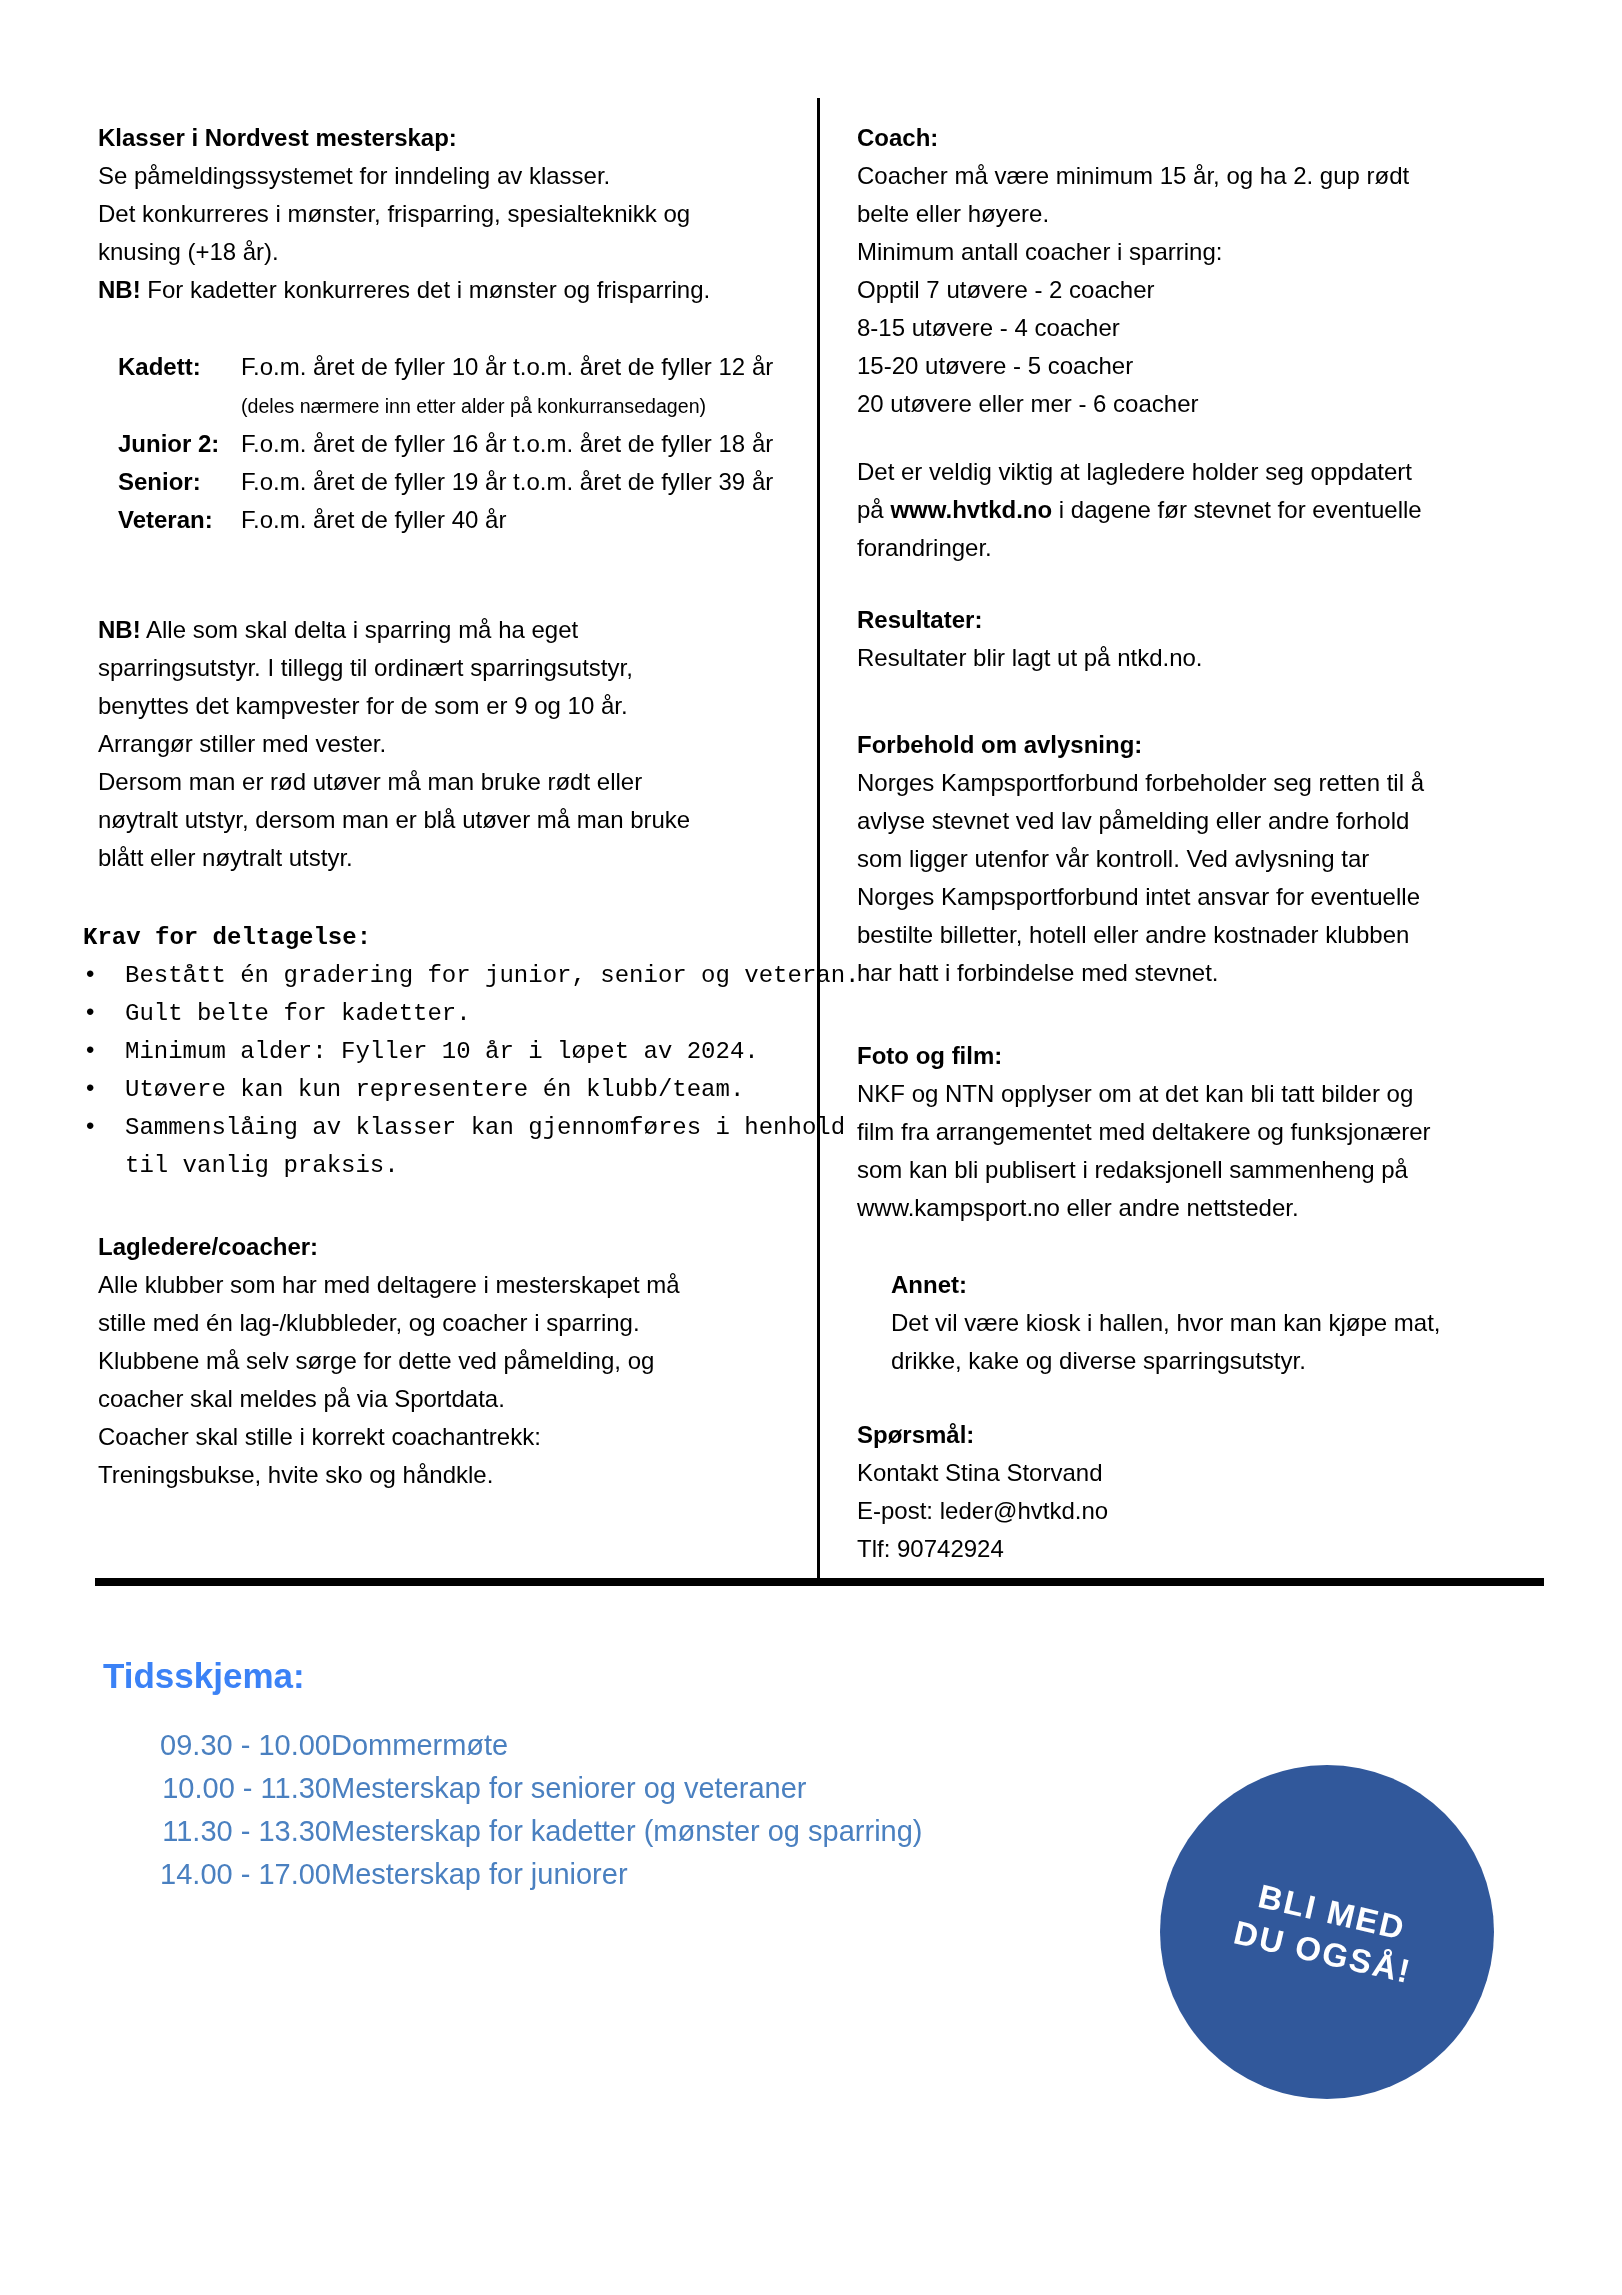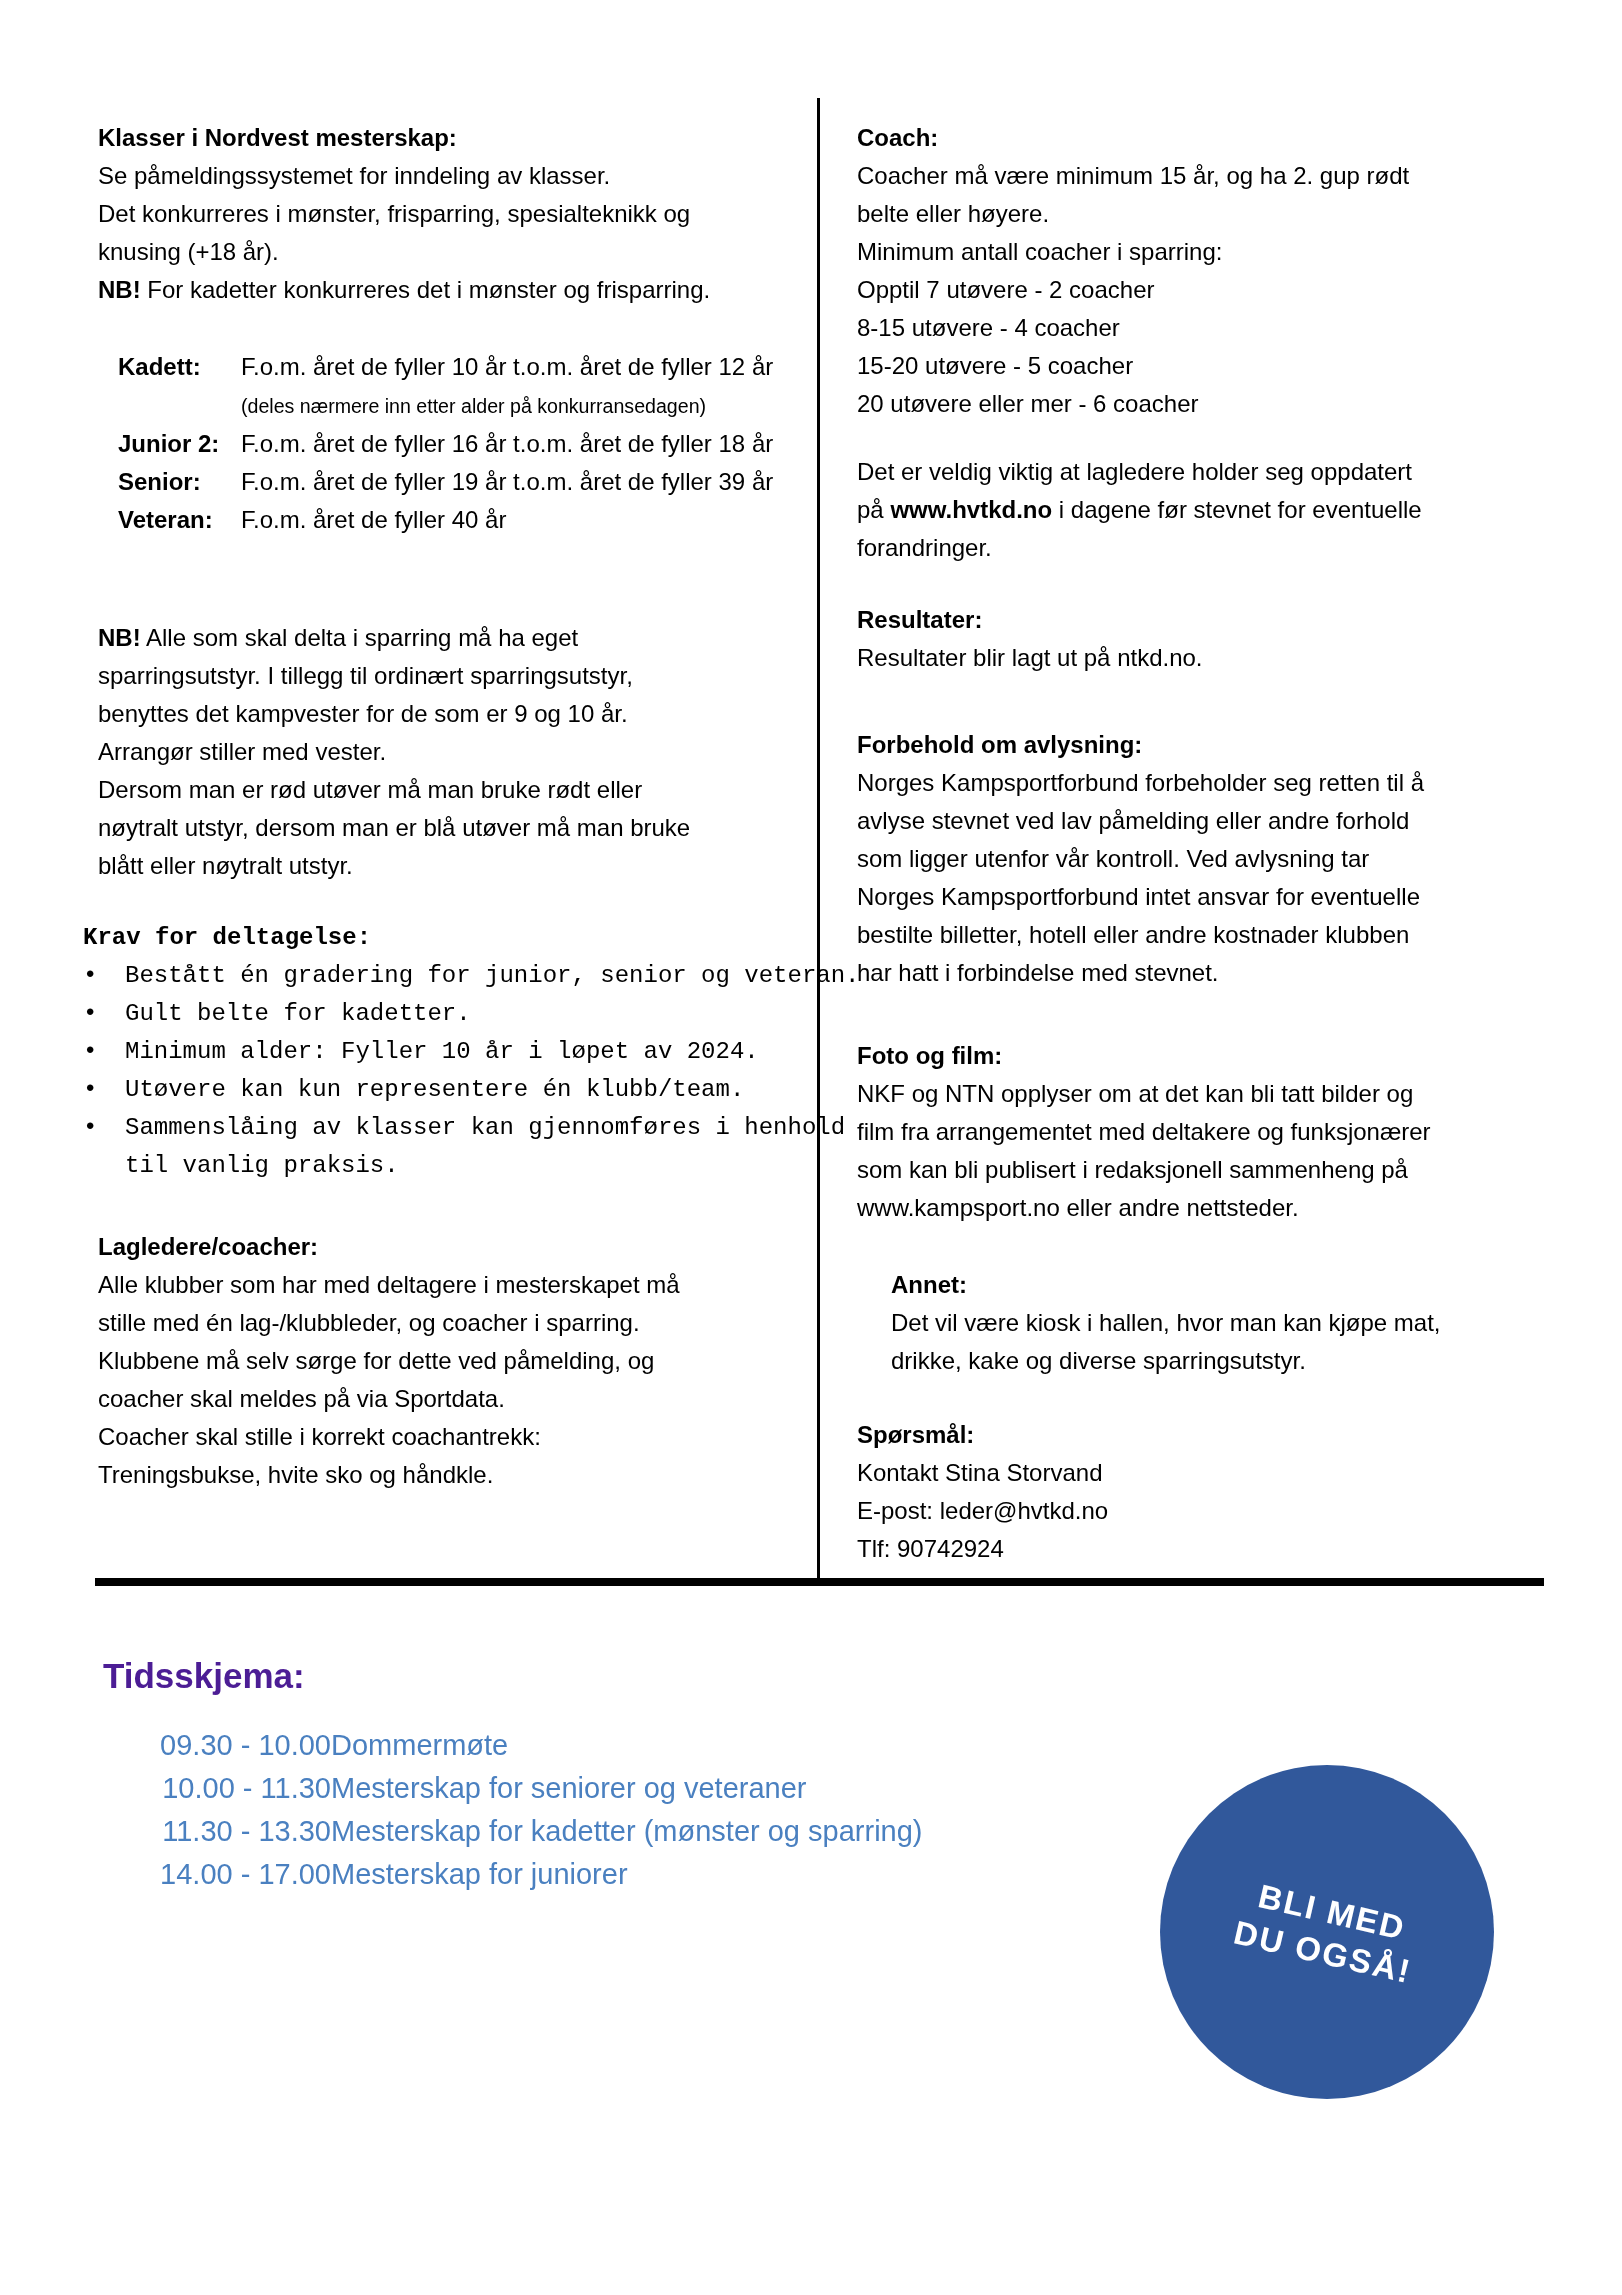--- a/index.html
+++ b/index.html
@@ -16,21 +16,21 @@
   .clabel{flex:0 0 123px;font-weight:bold;}
   .cval{white-space:pre;}
   .note{font-size:19.6px;}
   
   .bullet-row{display:flex;}
   .bullet-marker{flex:0 0 42px;}
   
   .vline{position:absolute;left:817px;top:98px;width:3.3px;height:1481px;background:#000000;}
   .hline{position:absolute;left:95px;top:1578px;width:1449px;height:7.9px;background:#000000;}
   
-  .sched-heading{position:absolute;left:103px;top:1656px;font-size:35px;line-height:39px;font-weight:bold;color:#4c1d95;}
+  .sched-heading{position:absolute;left:103px;top:1656px;font-size:35px;line-height:39px;font-weight:bold;color:#3b82f6;}
   .sched{position:absolute;left:103px;top:1724px;text-align:right;}
   .sched-row{display:flex;font-size:29px;line-height:43px;color:#4a80c0;}
   .sched-time{flex:0 0 228px;white-space:pre;}
   .sched-label{white-space:pre;}
   
   .badge{position:absolute;left:1160px;top:1765px;width:334px;height:334px;border-radius:50%;
          background:#31589b;display:flex;align-items:center;justify-content:center;}
   .badge-inner{transform:rotate(13deg);text-align:center;color:#ffffff;font-weight:bold;
                font-size:33px;line-height:41px;letter-spacing:2px;white-space:pre;}
 </style>
@@ -58,21 +58,21 @@
   <div class="crow">
     <div class="clabel">Senior:</div>
     <div class="cval">F.o.m. året de fyller 19 år t.o.m. året de fyller 39 år</div>
   </div>
   <div class="crow">
     <div class="clabel">Veteran:</div>
     <div class="cval">F.o.m. året de fyller 40 år</div>
   </div>
 </div>
 
-<div class="block pre" style="left:98px;top:611px;margin-top:8px;"><span class="bold">NB!</span><span> Alle som skal delta i sparring må ha eget</span><span>
+<div class="block pre" style="left:98px;top:611px;"><span class="bold">NB!</span><span> Alle som skal delta i sparring må ha eget</span><span>
 sparringsutstyr. I tillegg til ordinært sparringsutstyr,
 benyttes det kampvester for de som er 9 og 10 år.
 Arrangør stiller med vester.
 Dersom man er rød utøver må man bruke rødt eller
 nøytralt utstyr, dersom man er blå utøver må man bruke
 blått eller nøytralt utstyr.</span></div>
 
 <div class="block" style="left:83px;top:919px;font-family:Liberation Mono, monospace;">
   <div class="bold">Krav for deltagelse:</div>
   <div class="bullet-row">

